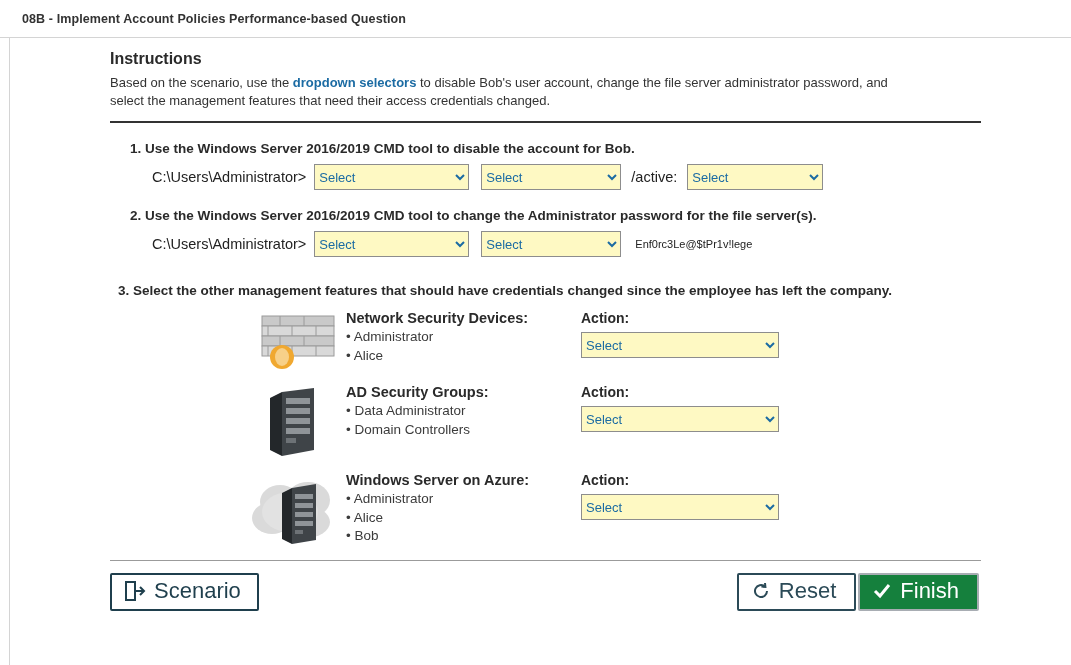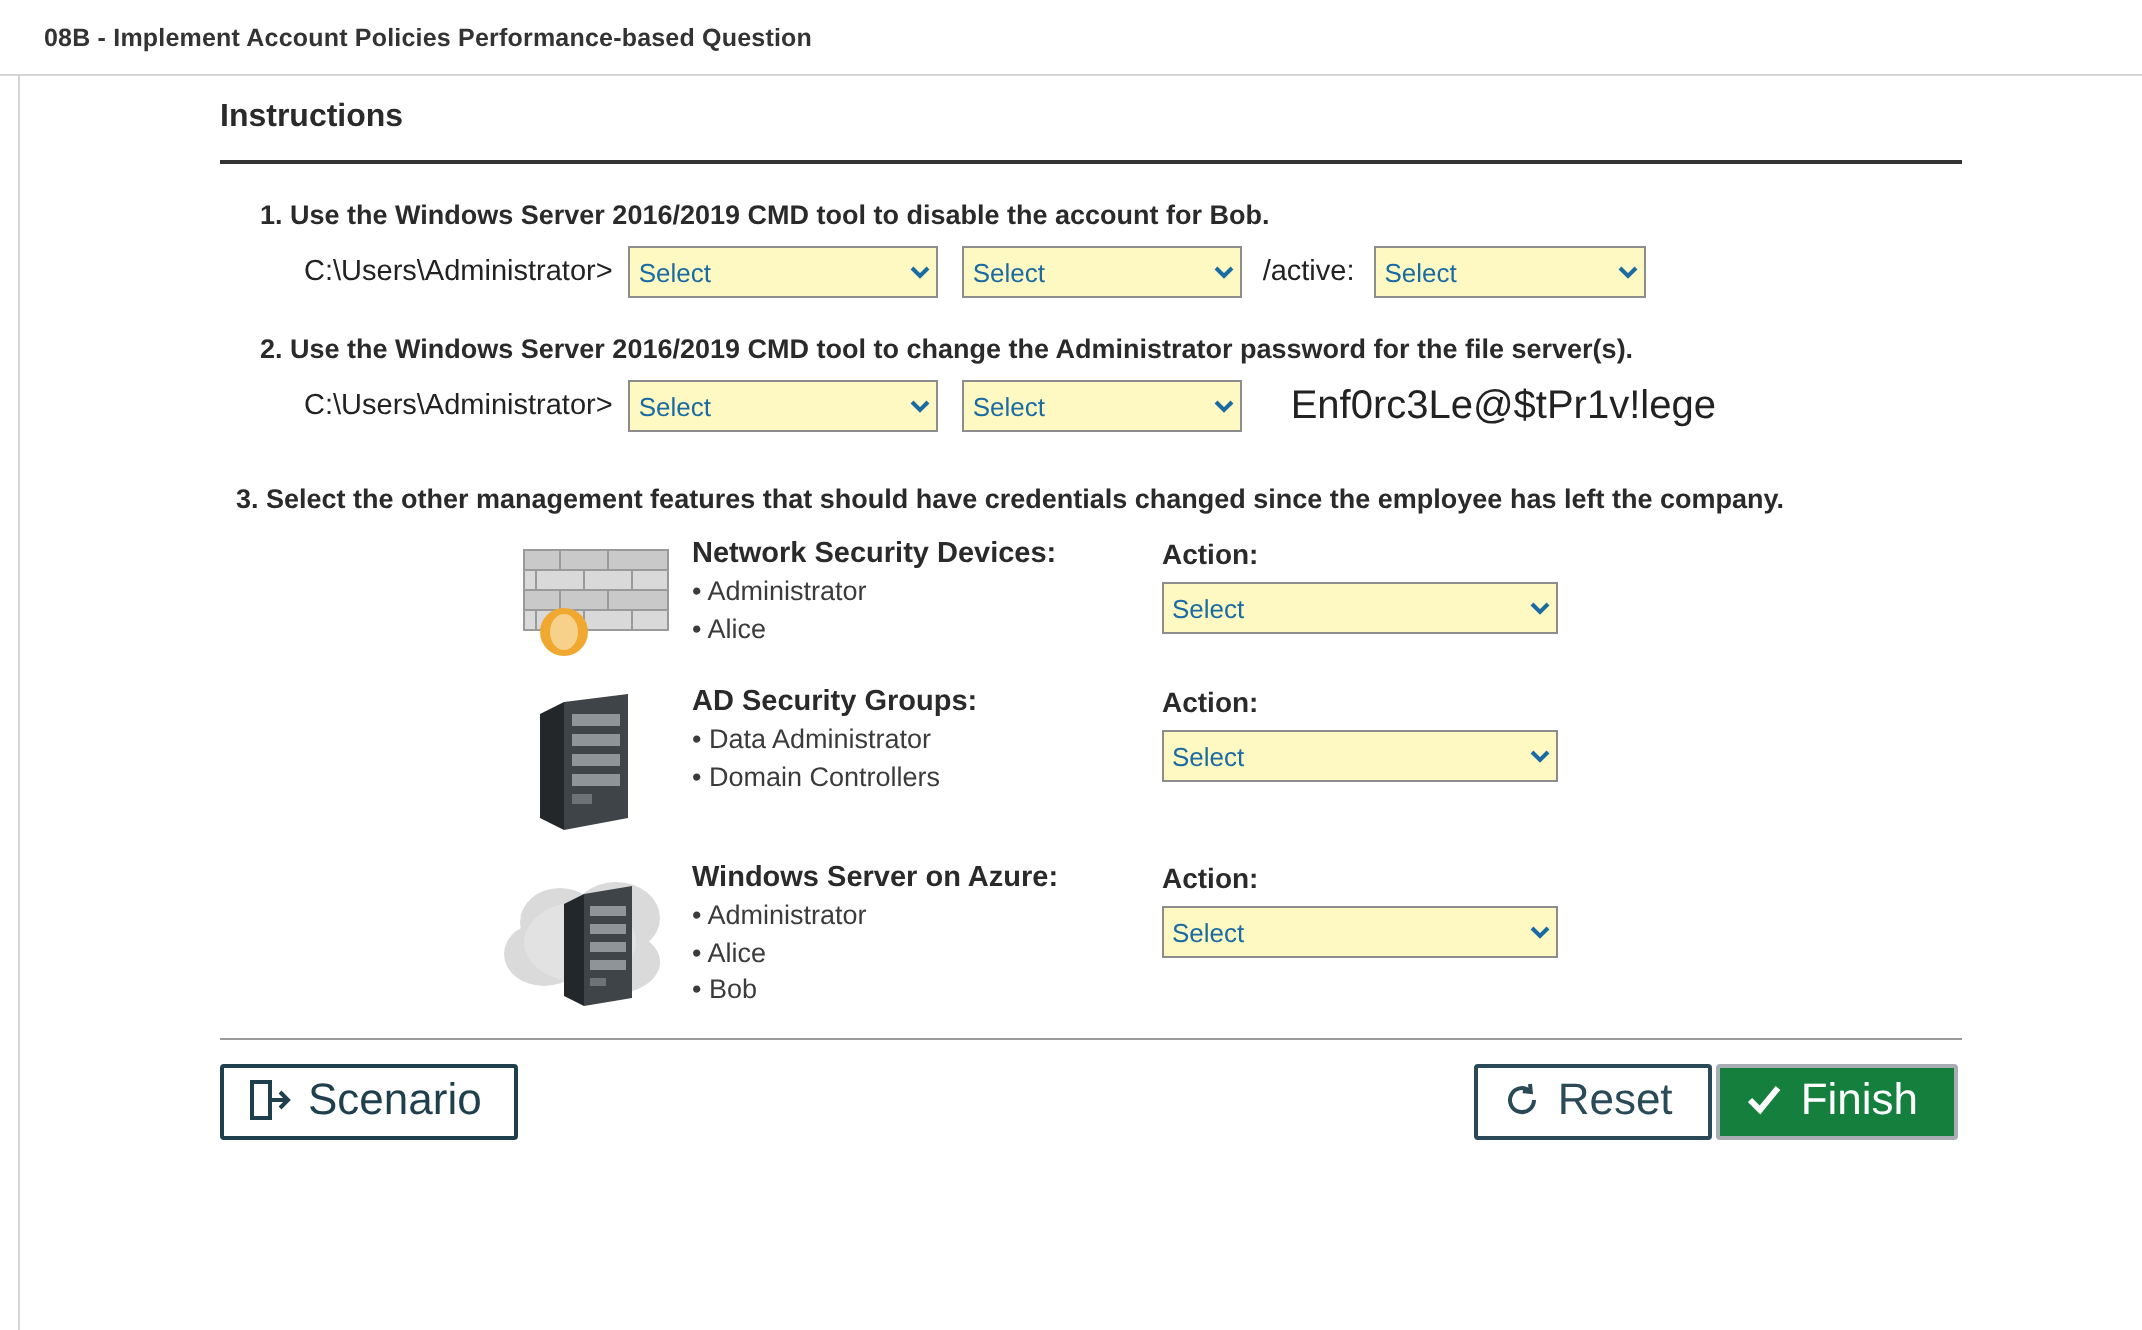--- a/index.html
+++ b/index.html
@@ -119,23 +119,23 @@
   .sel-w2 { width: 140px; }
   .sel-w3 { width: 136px; }
   .sel-action { width: 198px; }
   .midlabel {
     font-size: 14.5px;
     color: #222;
     margin: 0 10px;
     white-space: nowrap;
   }
   .pwd {
-    font-size: 20px;
+    font-size: 11px;
     color: #222;
-    margin-left: 24px;
+    margin-left: 14px;
     white-space: nowrap;
   }
   .step3 {
     font-size: 13.5px;
     font-weight: bold;
     color: #2a2a2a;
     margin: 26px 0 0 18px;
   }
   .feature {
     display: flex;
@@ -242,20 +242,23 @@
   <div class="titlebar">
     <span class="title">08B - Implement Account Policies Performance-based Question</span>
   </div>
 
   <div class="left-rail"></div>
 
   <div class="content">
     <div class="inner">
 
       <div class="instr-title">Instructions</div>
+      <p class="instr-text">
+        <span>Based on the scenario, use the </span><b>dropdown selectors</b><span> to disable Bob's user account, change the file server administrator password, and select the management features that need their access credentials changed.</span>
+      </p>
 
       <hr class="rule">
 
       <div class="step">1. Use the Windows Server 2016/2019 CMD tool to disable the account for Bob.</div>
       <div class="cmdrow">
         <span class="prompt">C:\Users\Administrator&gt;</span>
         <select class="sel sel-w1">
           <option>Select</option>
         </select>
         <span style="display:inline-block;width:12px"></span>

